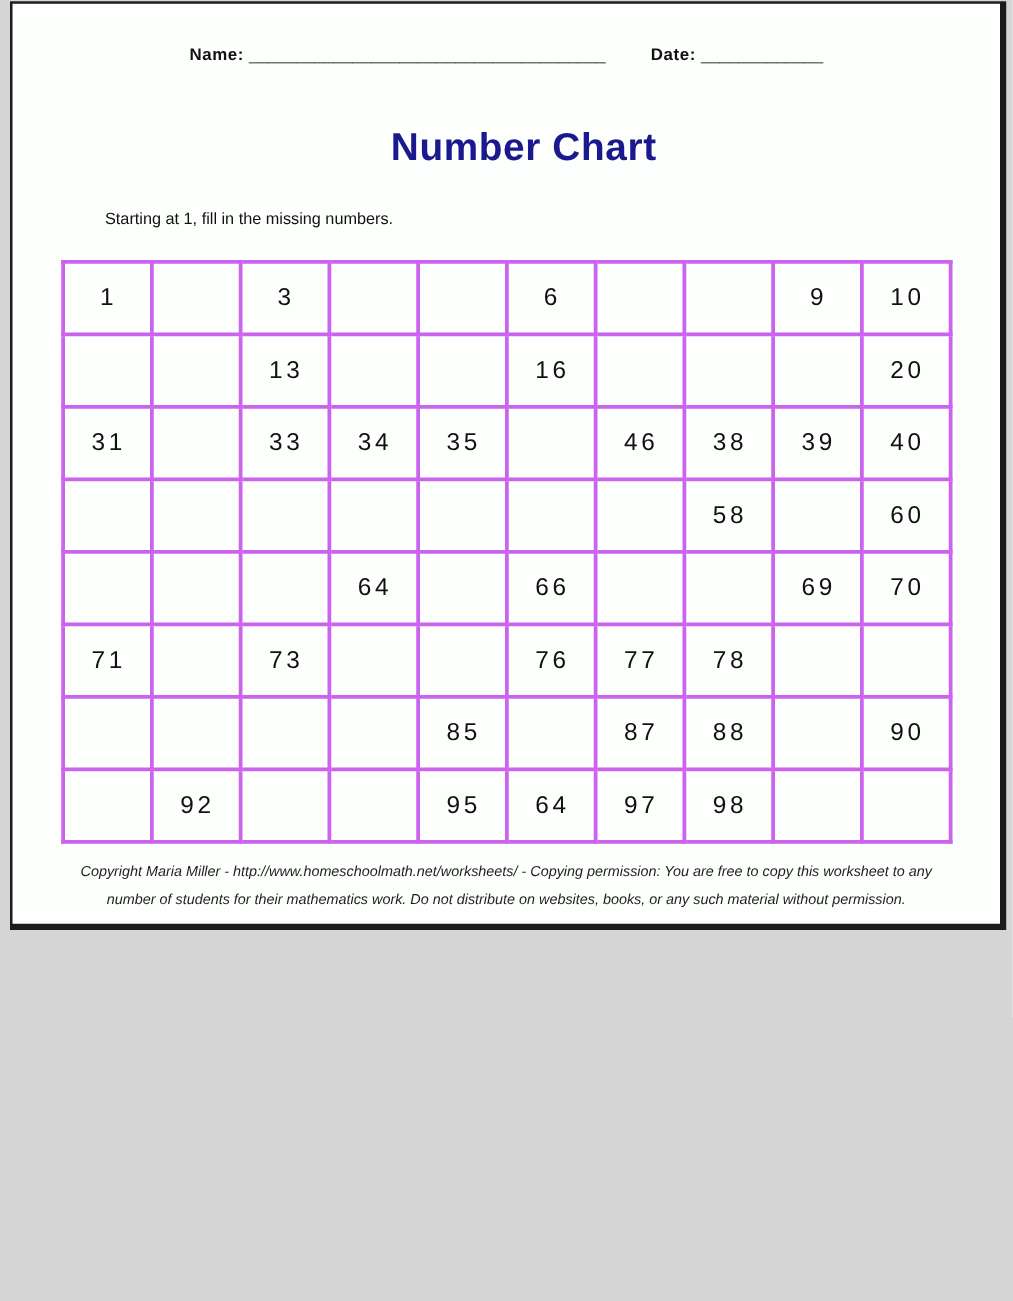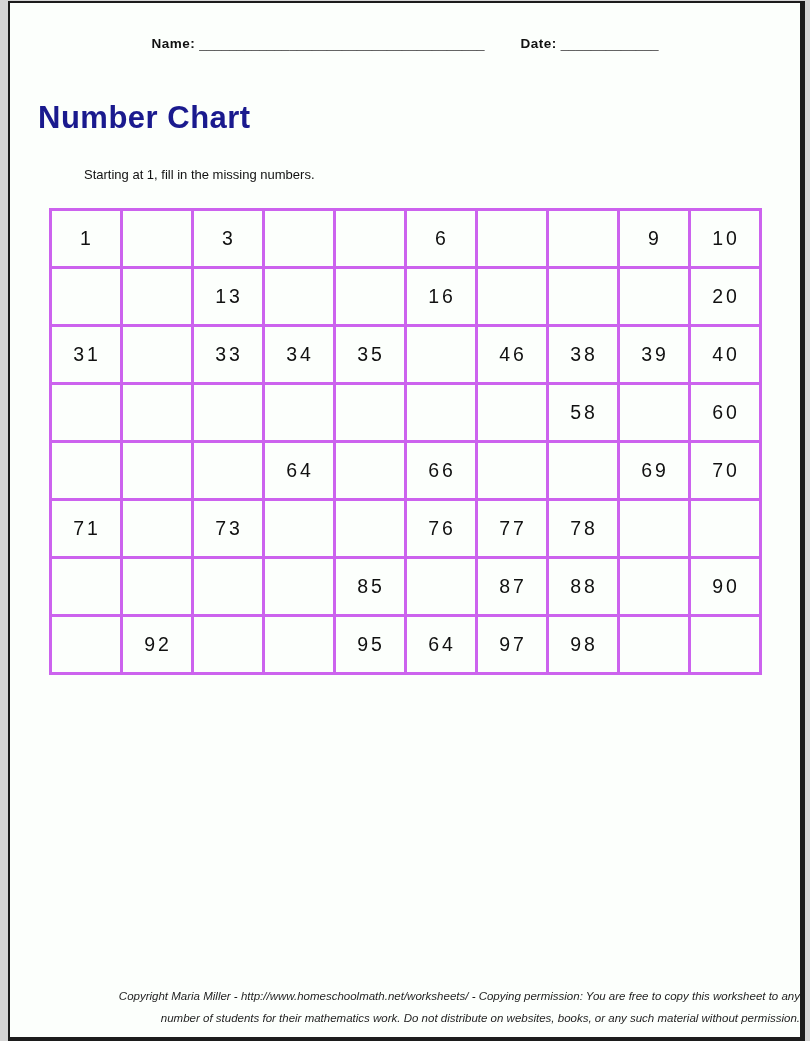--- a/index.html
+++ b/index.html
@@ -9,21 +9,21 @@
     height: 1041px;
     background: #d5d5d5;
     font-family: "Liberation Sans", sans-serif;
     -webkit-font-smoothing: antialiased;
   }
   .page {
     box-sizing: border-box;
     position: relative;
     margin: 1px 0 0 8px;
     width: 797px;
-    height: 1041px;
+    height: 743px;
     background: #fcfffc;
     border: 2px solid #1c1c1c;
     border-right-width: 5px;
     border-bottom-width: 5px;
     overflow: hidden;
   }
   .name-row {
     display: flex;
     justify-content: center;
     align-items: baseline;
@@ -40,21 +40,21 @@
     color: #444;
     margin-left: 4px;
     letter-spacing: 0;
   }
   .name-row .date-label {
     margin-left: 20px;
     padding-left: 16px;
   }
   .title {
     margin-top: 49px;
-    text-align: left;
+    text-align: center;
     font-size: 31px;
     font-weight: bold;
     color: #1a1a8e;
     letter-spacing: 0.5px;
     padding-left: 28px;
   }
   .instruction {
     margin: 31px 0 0 74px;
     font-size: 13px;
     color: #111;
@@ -73,21 +73,21 @@
     font-size: 19.5px;
     color: #111;
     letter-spacing: 3px;
     padding: 0 0 0 3px; 
   }
   .footer {
     position: absolute;
     left: 0;
     right: 0;
     bottom: 8px;
-    text-align: right;
+    text-align: center;
     font-style: italic;
     font-size: 11.5px;
     color: #1e1e1e;
     line-height: 1.85;
   }
 </style>
 </head>
 <body>
 
 <div class="page">

